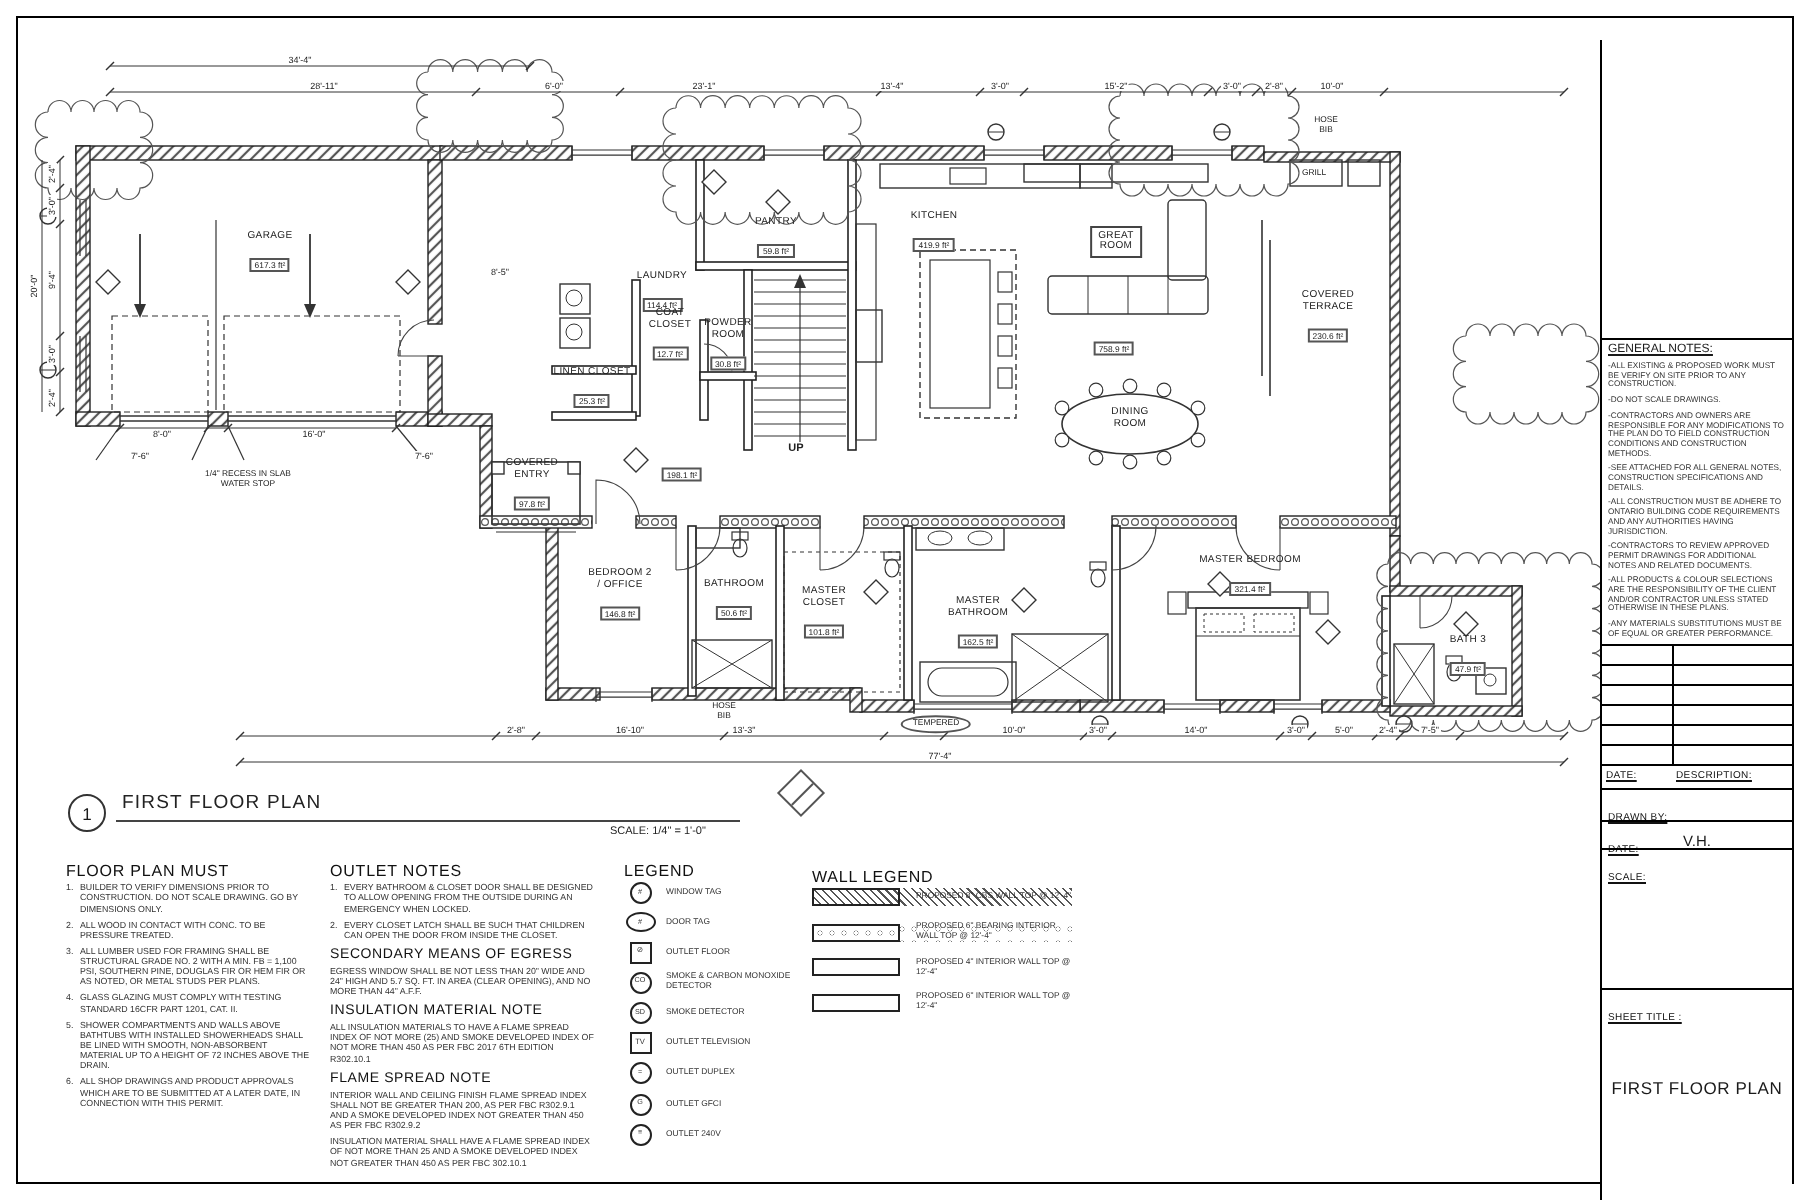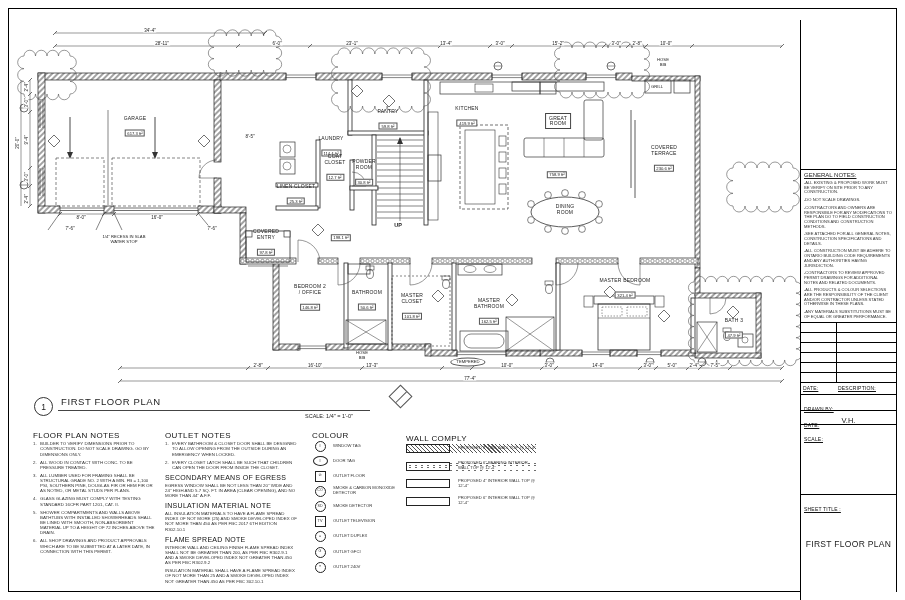--- a/index.html
+++ b/index.html
@@ -505,21 +505,21 @@
       <div class="dim" style="left: 250px; top: 136px;">8'-5"</div>
     </div>
 
   <div class="ptitle-circle">1</div>
   <div class="ptitle-text">FIRST FLOOR PLAN</div>
   <div class="ptitle-line"></div>
   <div class="ptitle-scale">SCALE: 1/4" = 1'-0"</div>
   <div class="detail-marker"></div>
 
   <div class="notes-col" style="left:33px;top:433px;width:122px">
-    <div class="notes-title">FLOOR PLAN NOTES</div>
+    <div class="notes-title">FLOOR PLAN MUST</div>
     <div>
 
     <div class="note-item">
           <span class="note-num">1.</span>
           <span>BUILDER TO VERIFY DIMENSIONS PRIOR TO CONSTRUCTION. DO NOT SCALE DRAWING. GO BY DIMENSIONS ONLY.</span>
         </div>
         <div class="note-item">
           <span class="note-num">2.</span>
           <span>ALL WOOD IN CONTACT WITH CONC. TO BE PRESSURE TREATED.</span>
         </div>
@@ -561,21 +561,21 @@
     <div class="note-par">ALL INSULATION MATERIALS TO HAVE A FLAME SPREAD INDEX OF NOT MORE (25) AND SMOKE DEVELOPED INDEX OF NOT MORE THAN 450 AS PER FBC 2017 6TH EDITION R302.10.1</div>
     <div class="notes-sub">FLAME SPREAD NOTE</div>
     <div>
 
     <div class="note-par">INTERIOR WALL AND CEILING FINISH FLAME SPREAD INDEX SHALL NOT BE GREATER THAN 200, AS PER FBC R302.9.1 AND A SMOKE DEVELOPED INDEX NOT GREATER THAN 450 AS PER FBC R302.9.2</div>
         <div class="note-par">INSULATION MATERIAL SHALL HAVE A FLAME SPREAD INDEX OF NOT MORE THAN 25 AND A SMOKE DEVELOPED INDEX NOT GREATER THAN 450 AS PER FBC 302.10.1</div>
       </div>
   </div>
 
   <div class="notes-col" style="left:312px;top:433px;width:92px">
-    <div class="notes-title">COLOUR</div>
+    <div class="notes-title">LEGEND</div>
     <div>
 
         <div class="lg-row">
           <span class="lg-sym">
             <span class="shape-circle">#</span>
           </span>
           <span class="lg-label">WINDOW TAG</span>
         </div>
 
         <div class="lg-row">
@@ -630,21 +630,21 @@
         <div class="lg-row">
           <span class="lg-sym">
             <span class="shape-circle">≡</span>
           </span>
           <span class="lg-label">OUTLET 240V</span>
         </div>
       </div>
   </div>
 
   <div class="notes-col" style="left:406px;top:436px;width:130px">
-    <div class="notes-title">WALL COMPLY</div>
+    <div class="notes-title">WALL LEGEND</div>
     <div>
 
         <div class="wl-row sw-hatch">
           <span class="sw sw-hatch"></span>
           <span class="lg-label">PROPOSED 8" CBS WALL TOP @ 12'-4"</span>
         </div>
 
         <div class="wl-row sw-dots">
           <span class="sw sw-dots"></span>
           <span class="lg-label">PROPOSED 6" BEARING INTERIOR WALL TOP @ 12'-4"</span>

